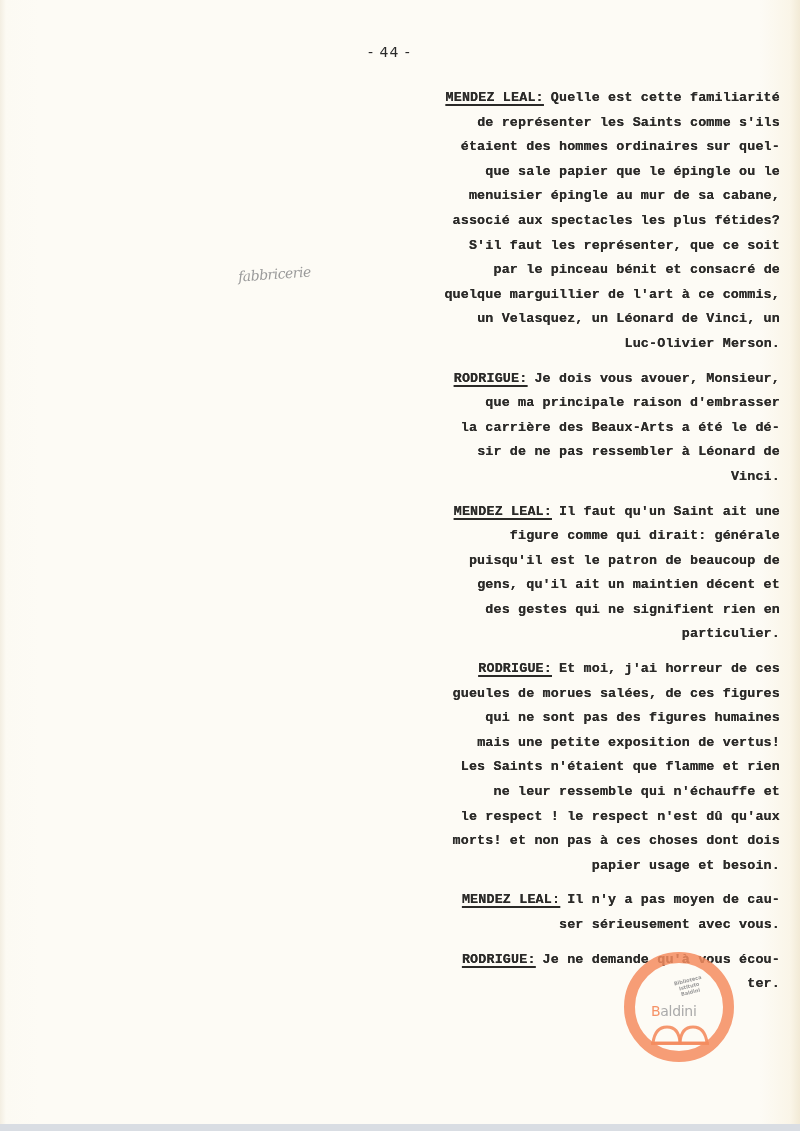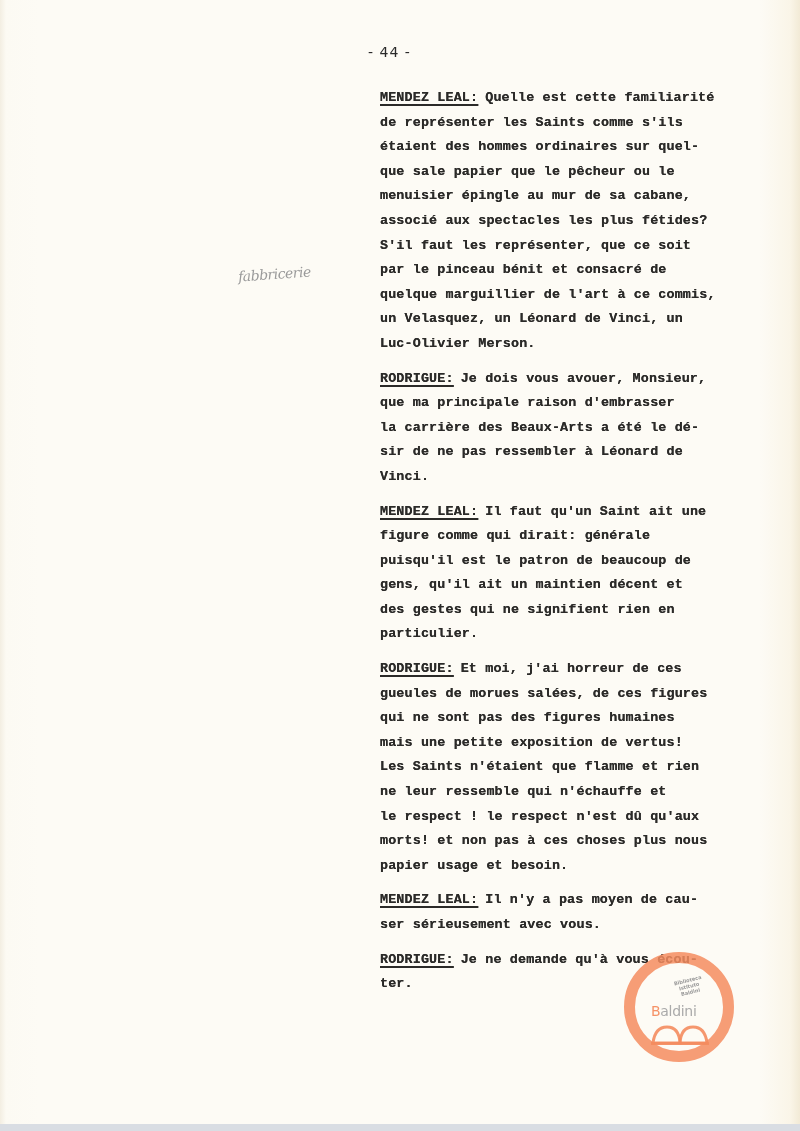--- a/index.html
+++ b/index.html
@@ -37,21 +37,22 @@
       letter-spacing: 1px;
       white-space: pre;
     }
     .text-column {
       position: absolute;
       left: 380px;
       top: 86px;
       width: 400px;
     }
     .para {
-      margin: 0 0 10px 0;
+      margin: 0 0 10px 8px;
+      text-align: right;
     }
     .line {
       display: block;
       height: 24.6px;
       line-height: 24.6px;
       font-size: 13.4px;
       font-weight: bold;
       color: #2b2a28;
       white-space: pre;
       letter-spacing: 0.15px;
@@ -124,21 +125,21 @@
 <div class="page-number">- 44 -</div>
 
 <div class="margin-note">fabbricerie</div>
 
 <div class="text-column">
 
   <div class="para">
     <span class="line"><span class="speaker">MENDEZ LEAL:</span><span>Quelle est cette familiarité</span></span>
     <span class="line">de représenter les Saints comme s'ils</span>
     <span class="line">étaient des hommes ordinaires sur quel-</span>
-    <span class="line">que sale papier que le pêcheur ou le</span>
+    <span class="line">que sale papier que le épingle ou le</span>
     <span class="line">menuisier épingle au mur de sa cabane,</span>
     <span class="line">associé aux spectacles les plus fétides?</span>
     <span class="line">S'il faut les représenter, que ce soit</span>
     <span class="line">par le pinceau bénit et consacré de</span>
     <span class="line">quelque marguillier de l'art à ce commis,</span>
     <span class="line">un Velasquez, un Léonard de Vinci, un</span>
     <span class="line">Luc-Olivier Merson.</span>
   </div>
 
   <div class="para">
@@ -159,21 +160,21 @@
   </div>
 
   <div class="para">
     <span class="line"><span class="speaker">RODRIGUE:</span><span>Et moi, j'ai horreur de ces</span></span>
     <span class="line">gueules de morues salées, de ces figures</span>
     <span class="line">qui ne sont pas des figures humaines</span>
     <span class="line">mais une petite exposition de vertus!</span>
     <span class="line">Les Saints n'étaient que flamme et rien</span>
     <span class="line">ne leur ressemble qui n'échauffe et</span>
     <span class="line">le respect ! le respect n'est dû qu'aux</span>
-    <span class="line">morts! et non pas à ces choses plus nous</span>
+    <span class="line">morts! et non pas à ces choses dont dois</span>
     <span class="line">papier usage et besoin.</span>
   </div>
 
   <div class="para">
     <span class="line"><span class="speaker">MENDEZ LEAL:</span><span>Il n'y a pas moyen de cau-</span></span>
     <span class="line">ser sérieusement avec vous.</span>
   </div>
 
   <div class="para">
     <span class="line"><span class="speaker">RODRIGUE:</span><span>Je ne demande qu'à vous écou-</span></span>

